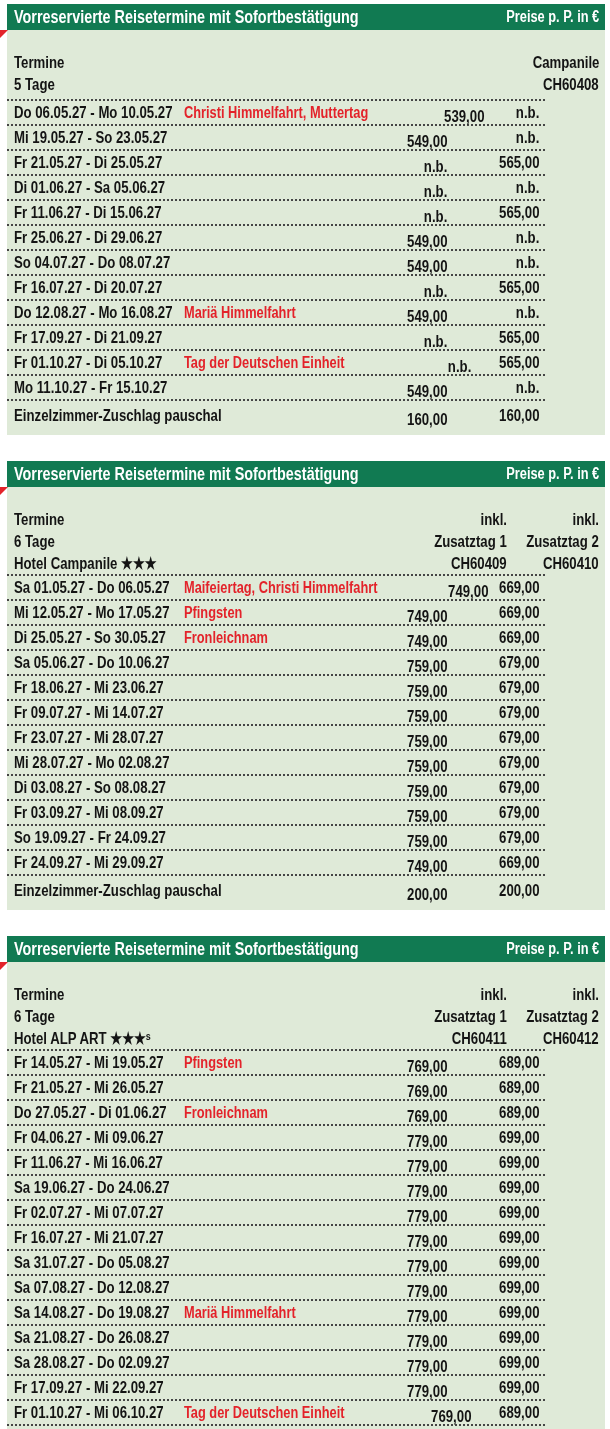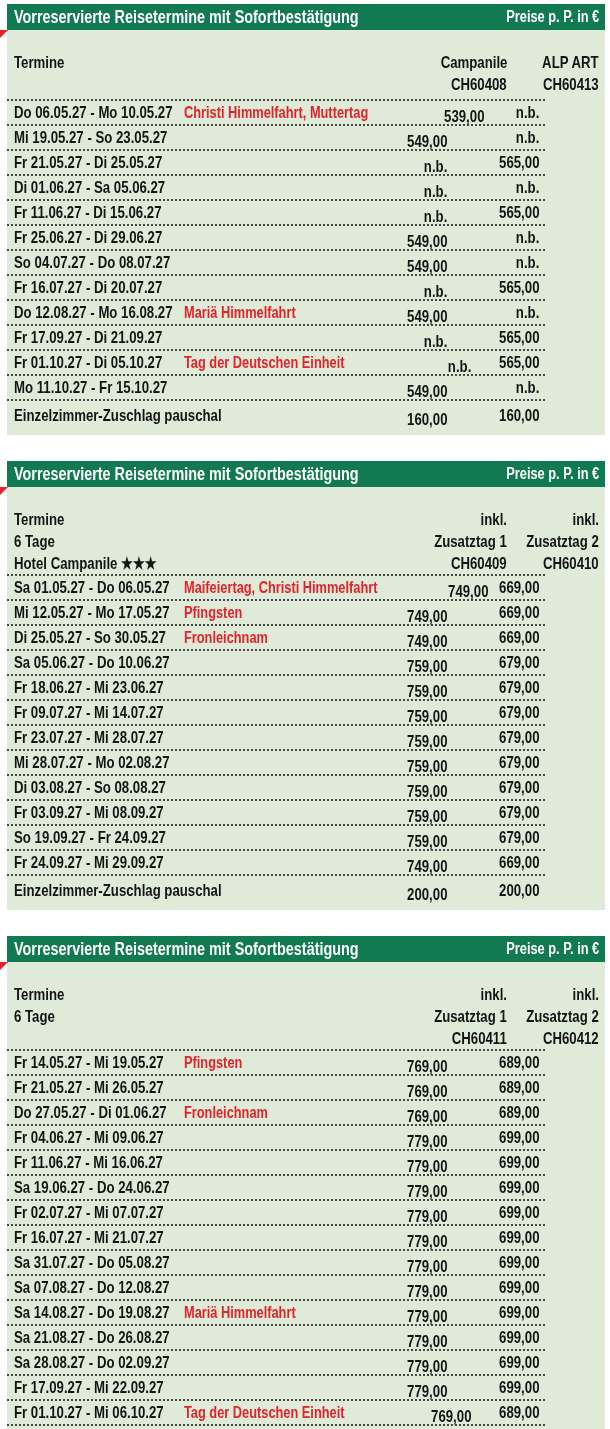--- a/index.html
+++ b/index.html
@@ -60,28 +60,25 @@
   <section class="tbl">
     <header class="bar">
       <span class="cx bar-title">Vorreservierte Reisetermine mit Sofortbestätigung</span>
       <span class="cxr bar-right">Preise p. P. in €</span>
     </header>
     <div class="tbody">
       <div class="corner"></div>
       <div class="subhead">
         <div class="sh-left">
             <div><span class="cx">Termine</span></div>
+            <div><span class="cx">5 Tage</span></div>
           </div>
         <div class="sh-c1">
             <div><span class="cxr">Campanile</span></div>
             <div><span class="cxr">CH60408</span></div>
-          </div>
-        <div class="sh-c2">
-            <div><span class="cxr">ALP ART</span></div>
-            <div><span class="cxr">CH60413</span></div>
           </div>
       </div>
       <div class="rows">
           <div class="row">
             <span class="date"><span class="cx">Do 06.05.27 - Mo 10.05.27</span></span>
             <span class="note"><span class="cx">Christi Himmelfahrt, Muttertag</span></span>
             <span class="p1"><span class="cxr">539,00</span></span>
             <span class="p2"><span class="cxr">n.b.</span></span>
           </div>
           <div class="row">
@@ -269,20 +266,21 @@
     <header class="bar">
       <span class="cx bar-title">Vorreservierte Reisetermine mit Sofortbestätigung</span>
       <span class="cxr bar-right">Preise p. P. in €</span>
     </header>
     <div class="tbody">
       <div class="corner"></div>
       <div class="subhead">
         <div class="sh-left">
             <div><span class="cx">Termine</span></div>
             <div><span class="cx">6 Tage</span></div>
+            <div><span class="cx">Hotel ALP ART ★★★ˢ</span></div>
           </div>
         <div class="sh-c1">
             <div><span class="cxr">inkl.</span></div>
             <div><span class="cxr">Zusatztag 1</span></div>
             <div><span class="cxr">CH60411</span></div>
           </div>
         <div class="sh-c2">
             <div><span class="cxr">inkl.</span></div>
             <div><span class="cxr">Zusatztag 2</span></div>
             <div><span class="cxr">CH60412</span></div>

